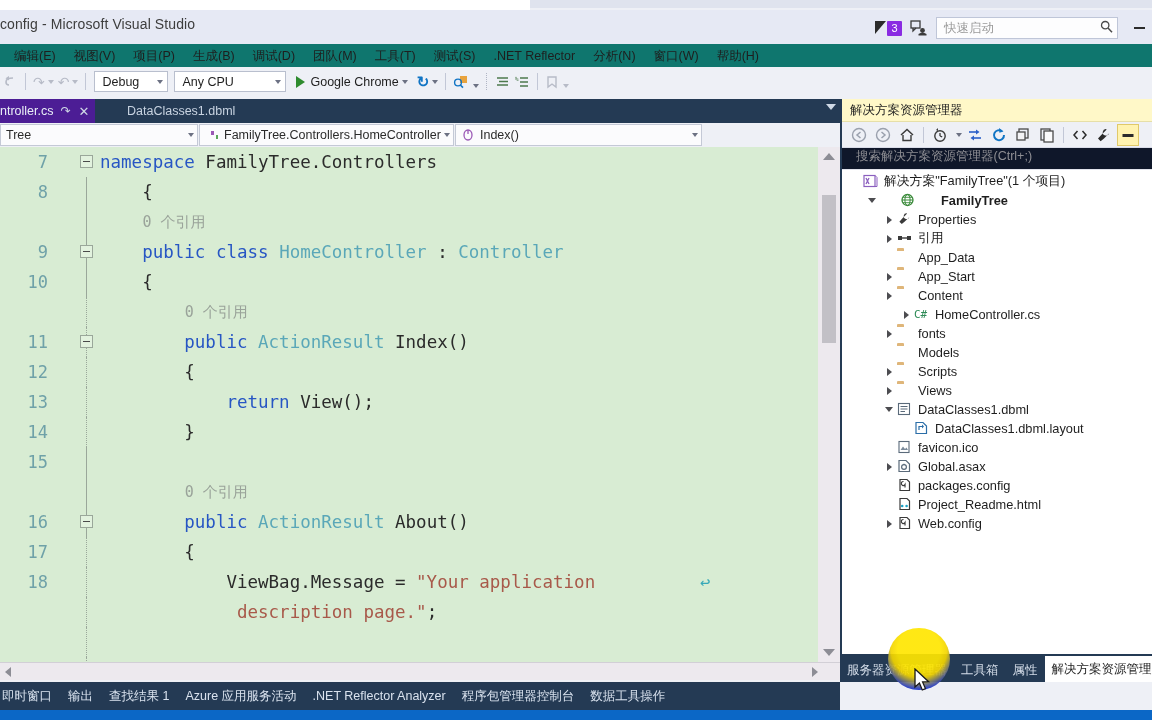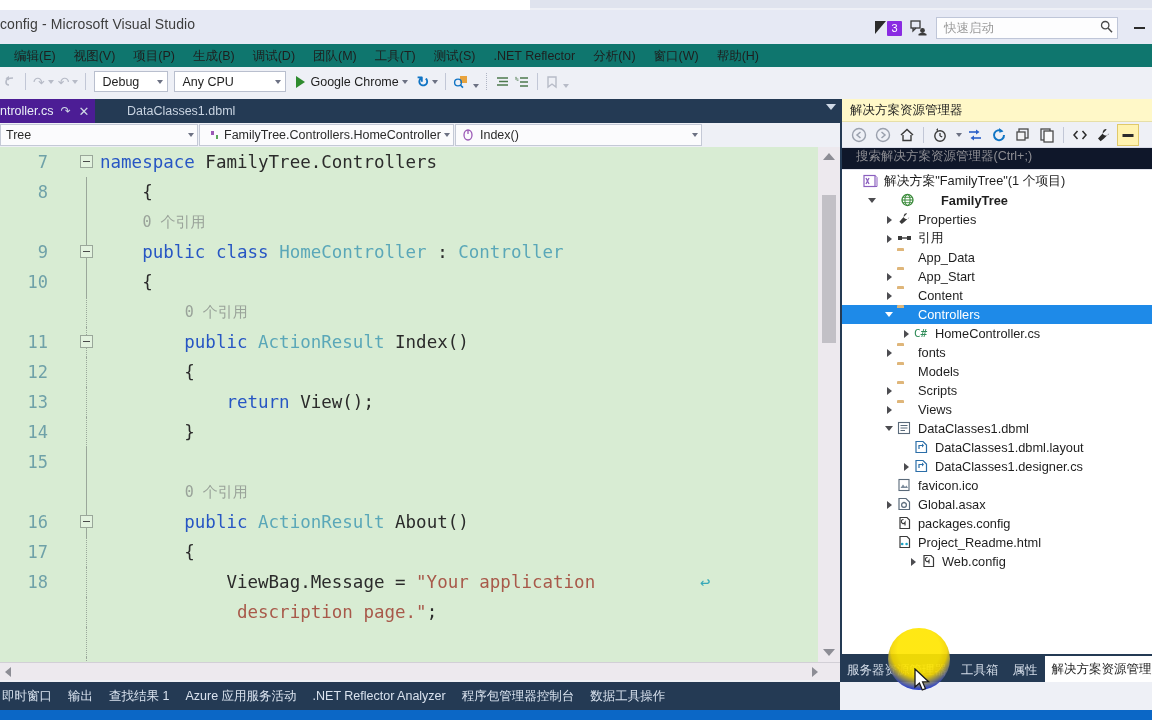--- a/index.html
+++ b/index.html
@@ -655,25 +655,20 @@
         <div class="tr" style="padding-left: 42px;">
           <span class="chev closed"></span>
           <span class="ticon"><span class="folder"></span></span>
           <span class="tlabel">App_Start</span>
         </div>
         <div class="tr" style="padding-left: 42px;">
           <span class="chev closed"></span>
           <span class="ticon"><span class="folder"></span></span>
           <span class="tlabel">Content</span>
         </div>
-        <div class="tr sel" style="padding-left: 42px;">
-          <span class="chev open"></span>
-          <span class="ticon"><span class="folder open"></span></span>
-          <span class="tlabel">Controllers</span>
-        </div>
         <div class="tr" style="padding-left: 59px;">
           <span class="chev closed"></span>
           <span class="ticon"><svg width="15" height="14" viewBox="0 0 15 14">
               <text x="0" y="11" font-size="11" fill="#2e8b57" font-family="monospace">C#</text>
             </svg></span>
           <span class="tlabel">HomeController.cs</span>
         </div>
         <div class="tr" style="padding-left: 42px;">
           <span class="chev closed"></span>
           <span class="ticon"><span class="folder"></span></span>
@@ -706,29 +701,20 @@
         </div>
         <div class="tr" style="padding-left: 59px;">
           <span class="chev "></span>
           <span class="ticon"><svg width="15" height="14" viewBox="0 0 15 14">
               <path d="M2 1.5 L9 1.5 L12.5 5 L12.5 12.5 L2 12.5 Z" fill="none" stroke="#2b6ea8" stroke-width="1.2"></path>
               <path d="M5 9 L5 5.5 L8 5.5" fill="none" stroke="#2b6ea8" stroke-width="1.2"></path>
               <path d="M8 3.5 L10 5.5 L8 7.5" fill="#2b6ea8"></path>
             </svg></span>
           <span class="tlabel">DataClasses1.dbml.layout</span>
         </div>
-        <div class="tr" style="padding-left: 59px;">
-          <span class="chev closed"></span>
-          <span class="ticon"><svg width="15" height="14" viewBox="0 0 15 14">
-              <path d="M2 1.5 L9 1.5 L12.5 5 L12.5 12.5 L2 12.5 Z" fill="none" stroke="#2b6ea8" stroke-width="1.2"></path>
-              <path d="M5 9 L5 5.5 L8 5.5" fill="none" stroke="#2b6ea8" stroke-width="1.2"></path>
-              <path d="M8 3.5 L10 5.5 L8 7.5" fill="#2b6ea8"></path>
-            </svg></span>
-          <span class="tlabel">DataClasses1.designer.cs</span>
-        </div>
         <div class="tr" style="padding-left: 42px;">
           <span class="chev "></span>
           <span class="ticon"><svg width="15" height="14" viewBox="0 0 15 14">
               <rect x="2" y="1.5" width="10" height="11" fill="none" stroke="#5a6a7a" stroke-width="1.1"></rect>
               <path d="M3.5 10 L6 6.5 L8 9 L9.5 7.5 L11 10 Z" fill="#7a8a9a"></path>
             </svg></span>
           <span class="tlabel">favicon.ico</span>
         </div>
         <div class="tr" style="padding-left: 42px;">
           <span class="chev closed"></span>
@@ -749,21 +735,21 @@
         </div>
         <div class="tr" style="padding-left: 42px;">
           <span class="chev "></span>
           <span class="ticon"><svg width="15" height="14" viewBox="0 0 15 14">
               <path d="M3 1.5 L10 1.5 L12.5 4 L12.5 12.5 L3 12.5 Z" fill="none" stroke="#3a3a3a" stroke-width="1.2"></path>
               <circle cx="5.2" cy="9" r="1.3" fill="#1ba3c6"></circle>
               <circle cx="9.6" cy="9" r="1.3" fill="#1ba3c6"></circle>
             </svg></span>
           <span class="tlabel">Project_Readme.html</span>
         </div>
-        <div class="tr" style="padding-left: 42px; margin-left: 24px;">
+        <div class="tr" style="padding-left: 42px;">
           <span class="chev closed"></span>
           <span class="ticon"><svg width="15" height="14" viewBox="0 0 15 14">
               <path d="M3 1.5 L10 1.5 L12.5 4 L12.5 12.5 L3 12.5 Z" fill="none" stroke="#3a3a3a" stroke-width="1.2"></path>
               <path d="M6.5 3.5 A2 2 0 1 0 8 6.5 L8 9.5" fill="none" stroke="#3a3a3a" stroke-width="1.2"></path>
             </svg></span>
           <span class="tlabel">Web.config</span>
         </div>
       </div>
   </div>
 

